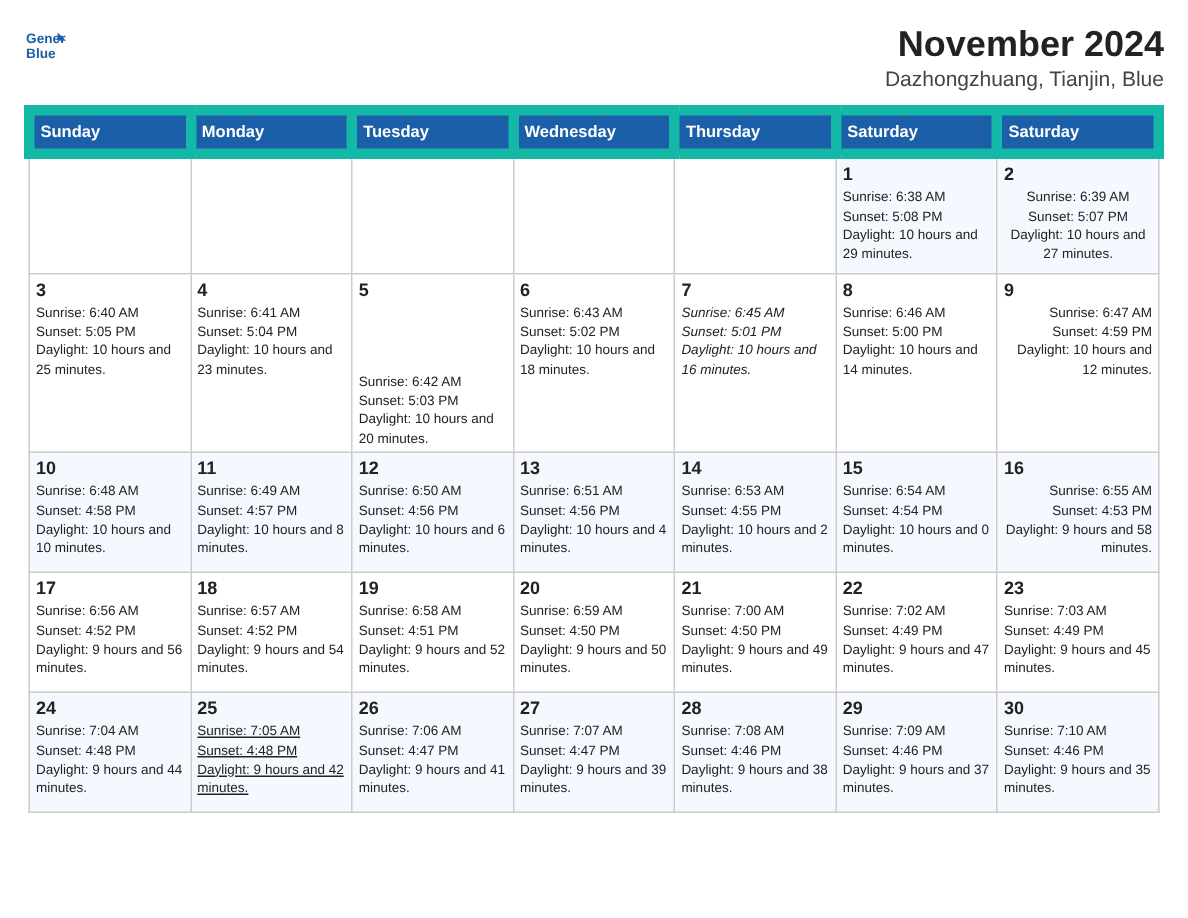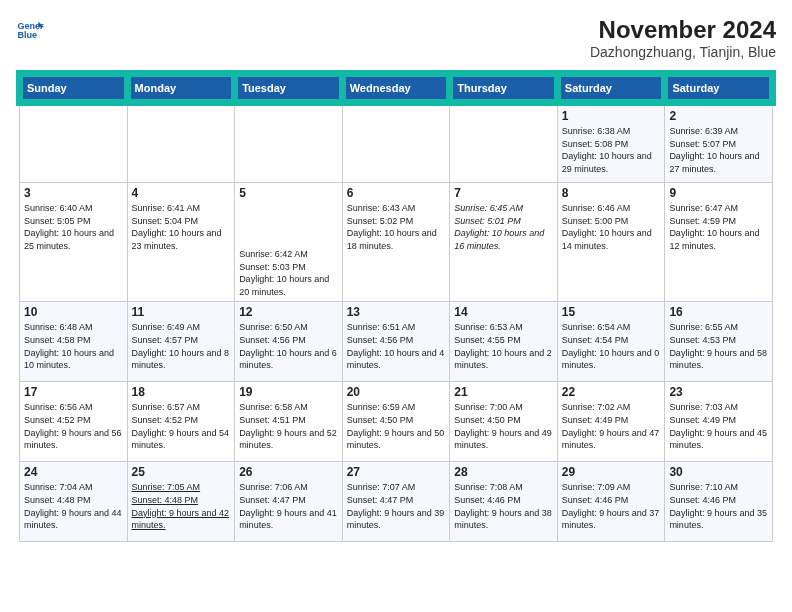--- a/index.html
+++ b/index.html
@@ -118,21 +118,21 @@
         <td class="empty-cell"></td>
         <td class="empty-cell"></td>
         <td>
           <span class="day-num">1</span>
           <div class="day-info" style="white-space: pre-line;">Sunrise: 6:38 AM
 Sunset: 5:08 PM
 Daylight: 10 hours and 29 minutes.</div>
         </td>
         <td>
           <span class="day-num">2</span>
-          <div class="day-info" style="white-space: pre-line;">Sunrise: 6:39 AM
+          <div class="day-info" style="white-space: pre-line; text-align: center;">Sunrise: 6:39 AM
 Sunset: 5:07 PM
 Daylight: 10 hours and 27 minutes.</div>
         </td>
       </tr>
       <tr>
         <td>
           <span class="day-num">3</span>
           <div class="day-info" style="white-space: pre-line;">Sunrise: 6:40 AM
 Sunset: 5:05 PM
 Daylight: 10 hours and 25 minutes.</div>
@@ -162,21 +162,21 @@
 Daylight: 10 hours and 16 minutes.</div>
         </td>
         <td>
           <span class="day-num">8</span>
           <div class="day-info" style="white-space: pre-line;">Sunrise: 6:46 AM
 Sunset: 5:00 PM
 Daylight: 10 hours and 14 minutes.</div>
         </td>
         <td>
           <span class="day-num">9</span>
-          <div class="day-info" style="white-space: pre-line;">Sunrise: 6:47 AM
+          <div class="day-info" style="white-space: pre-line; text-align: right;">Sunrise: 6:47 AM
 Sunset: 4:59 PM
 Daylight: 10 hours and 12 minutes.</div>
         </td>
       </tr>
       <tr>
         <td>
           <span class="day-num">10</span>
           <div class="day-info" style="white-space: pre-line;">Sunrise: 6:48 AM
 Sunset: 4:58 PM
 Daylight: 10 hours and 10 minutes.</div>
@@ -206,21 +206,21 @@
 Daylight: 10 hours and 2 minutes.</div>
         </td>
         <td>
           <span class="day-num">15</span>
           <div class="day-info" style="white-space: pre-line;">Sunrise: 6:54 AM
 Sunset: 4:54 PM
 Daylight: 10 hours and 0 minutes.</div>
         </td>
         <td>
           <span class="day-num">16</span>
-          <div class="day-info" style="white-space: pre-line;">Sunrise: 6:55 AM
+          <div class="day-info" style="white-space: pre-line; text-align: right;">Sunrise: 6:55 AM
 Sunset: 4:53 PM
 Daylight: 9 hours and 58 minutes.</div>
         </td>
       </tr>
       <tr>
         <td>
           <span class="day-num">17</span>
           <div class="day-info" style="white-space: pre-line;">Sunrise: 6:56 AM
 Sunset: 4:52 PM
 Daylight: 9 hours and 56 minutes.</div>

